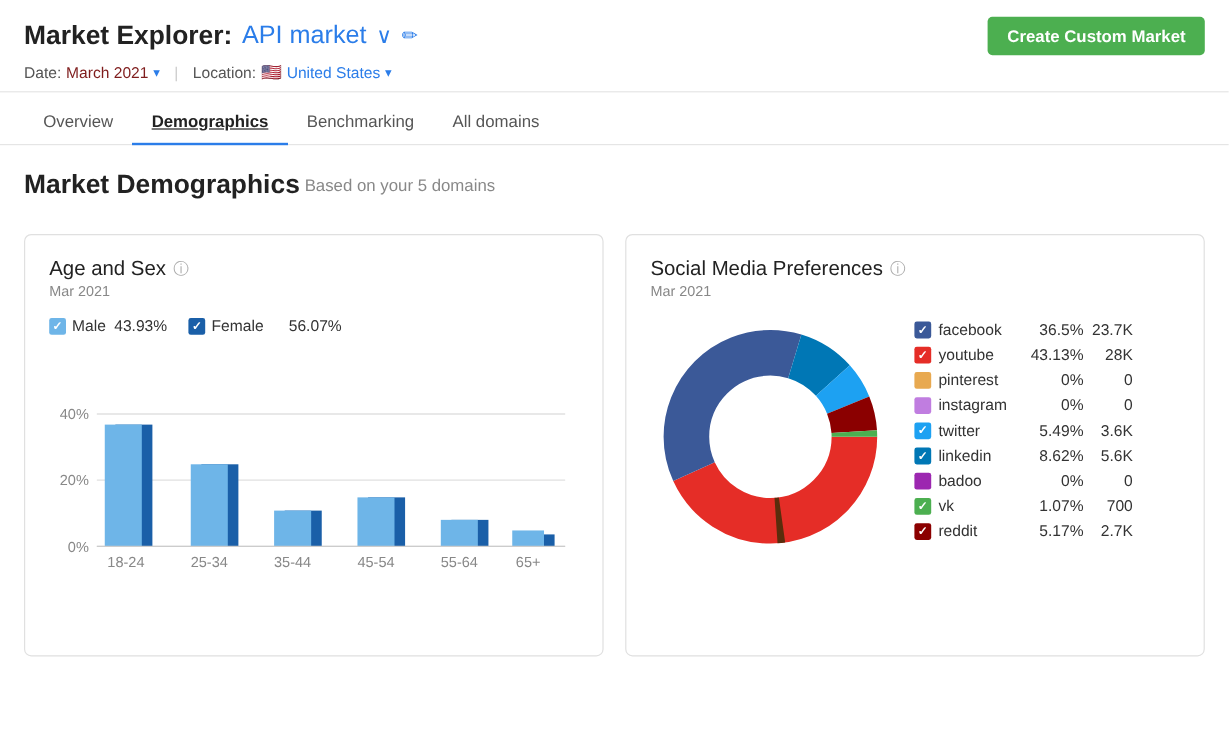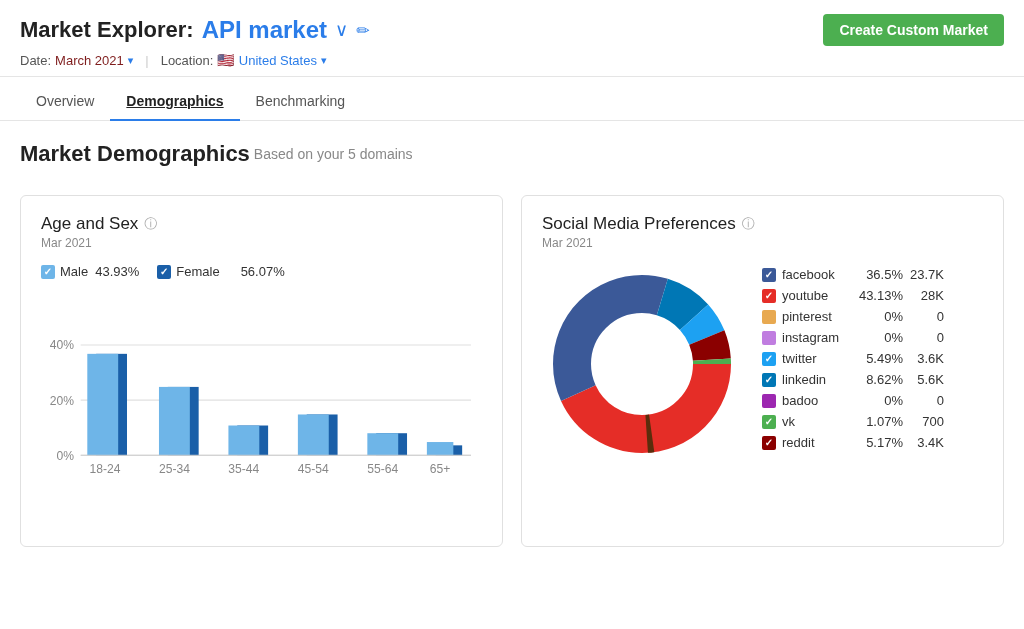--- a/index.html
+++ b/index.html
@@ -1,21 +1,21 @@
 <!DOCTYPE html>
 <html><head>
   <meta charset="utf-8">
   <style>
     * { box-sizing: border-box; margin: 0; padding: 0; }
     body { font-family: -apple-system, BlinkMacSystemFont, 'Segoe UI', Arial, sans-serif; background: #fff; color: #333; font-size: 14px; }
     .header { padding: 14px 20px 8px 20px; border-bottom: 1px solid #e5e5e5; }
     .title-row { display: flex; align-items: center; justify-content: space-between; margin-bottom: 6px; }
     .title-left { display: flex; align-items: center; gap: 8px; }
     .title-text { font-size: 22px; font-weight: 700; color: #222; }
-    .title-market { color: #2b7de9; font-size: 24px; font-weight: 700; }
+    .title-market { color: #2b7de9; font-size: 21px; font-weight: 400; }
     .chevron-icon { color: #2b7de9; font-size: 18px; cursor: pointer; }
     .edit-icon { color: #2b7de9; font-size: 16px; cursor: pointer; }
     .create-btn { background: #4caf50; color: #fff; border: none; border-radius: 4px; padding: 8px 16px; font-size: 14px; font-weight: 600; cursor: pointer; white-space: nowrap; }
     .subtitle-row { display: flex; align-items: center; gap: 4px; font-size: 13px; color: #555; }
     .subtitle-row .date-link { color: #7f1d1d; cursor: pointer; font-weight: 400; }
     .subtitle-row .loc-link { color: #2b7de9; cursor: pointer; font-weight: 500; }
     .subtitle-row .sep { margin: 0 8px; color: #ccc; }
     .chevron-small { font-size: 11px; color: #2b7de9; }
     .flag { font-size: 14px; }
     .tabs { display: flex; align-items: center; padding: 0 20px; border-bottom: 1px solid #e5e5e5; margin-top: 6px; }
@@ -68,20 +68,21 @@
     <span class="flag">🇺🇸</span>
     <span class="loc-link">United States</span>
     <span class="chevron-small">▾</span>
   </div>
 </div>
 
 <div class="tabs">
   <div class="tab">Overview</div>
   <div class="tab active">Demographics</div>
   <div class="tab">Benchmarking</div>
+  <div class="tab">All domains</div>
 </div>
 
 <div class="main">
   <div class="section-header">
     <span class="section-title">Market Demographics</span>
     <span class="section-subtitle">Based on your 5 domains</span>
   </div>
 
   <div class="charts-row">
 
@@ -239,20 +240,20 @@
             <span class="social-name">vk</span>
             <span class="social-pct">1.07%</span>
             <span class="social-count">700</span>
           </div>
           <div class="social-row">
             <div class="social-check" style="background:#8b0000;">
                 <span class="social-check-mark">✓</span>
               </div>
             <span class="social-name">reddit</span>
             <span class="social-pct">5.17%</span>
-            <span class="social-count">3.4K</span>
+            <span class="social-count">2.7K</span>
           </div>
         </div>
       </div>
     </div>
 
   </div>
 </div>
 
 </body></html>

